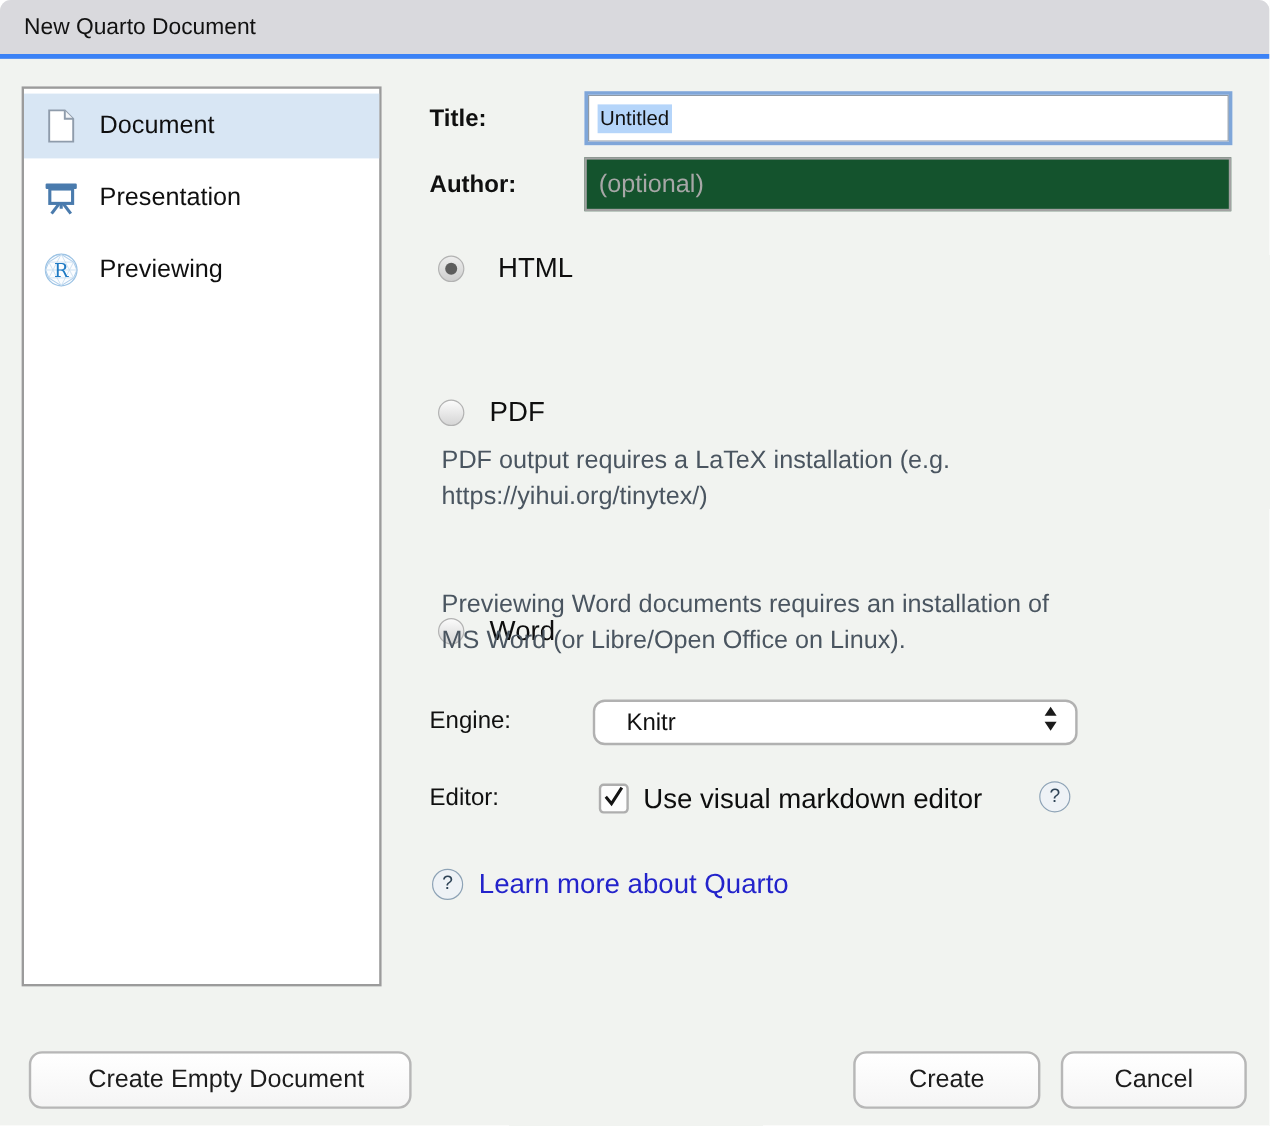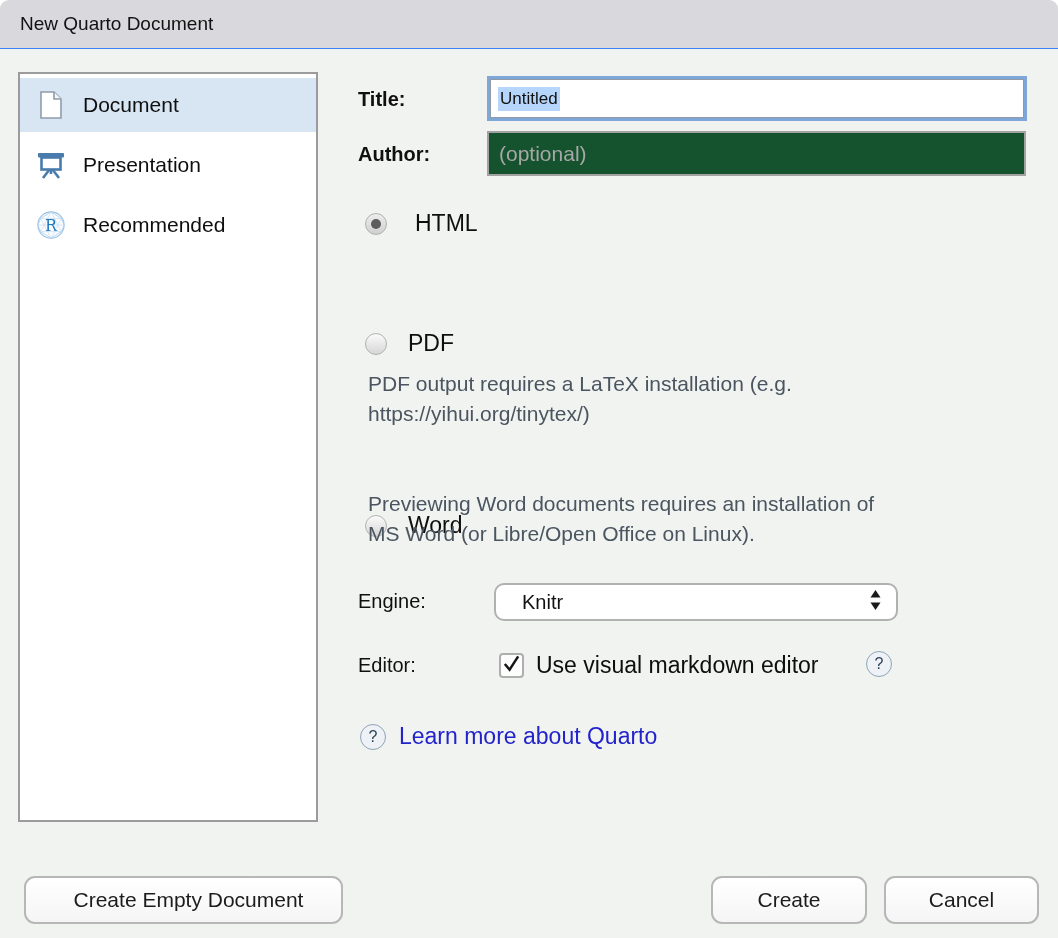--- a/index.html
+++ b/index.html
@@ -4,21 +4,21 @@
 <style>
   * { margin:0; padding:0; box-sizing:border-box; }
   html,body { background:#ffffff; font-family:"Liberation Sans", sans-serif; }
   .window {
     position:relative; width:1058px; height:938px;
     background:#f1f3f0; border-radius:9px 9px 0 0; overflow:hidden;
     color:#141414;
   }
   .titlebar {
     position:absolute; top:0; left:0; right:0; height:49px;
-    background:#d9d9dd; border-bottom:1px solid #3b82f6;
+    background:#d9d9dd; border-bottom:4px solid #3b82f6;
     display:flex; align-items:center; padding-left:20px;
     font-size:19px; color:#121212;
   }
   
   .sidebar {
     position:absolute; left:18px; top:72px; width:300px; height:750px;
     background:#ffffff; border:2px solid #9b9b9b; padding-top:4px;
   }
   .side-item {
     height:54px; margin-bottom:6px; display:flex; align-items:center;
@@ -128,21 +128,21 @@
 
     <div class="side-item">
       <span class="side-icon">
         <svg width="32" height="32" viewBox="0 0 32 32">
           <circle cx="16" cy="16" r="14" fill="#fbfdff" stroke="#9cc3e4" stroke-width="1.2"></circle>
           <path d="M16 2 L27 9 L30 16 L27 23 L16 30 L5 23 L2 16 L5 9 Z" fill="none" stroke="#aecdea" stroke-width="0.9"></path>
           <path d="M16 2 L5 23 M16 2 L27 23 M5 9 L27 9 M5 23 L27 23 M2 16 L30 16 M5 9 L16 30 M27 9 L16 30" fill="none" stroke="#c3daee" stroke-width="0.7"></path>
           <text x="16" y="22" text-anchor="middle" font-size="17" font-family="DejaVu Serif, serif" fill="#1f7ac4">R</text>
         </svg>
       </span>
-      <span>Recommended</span>
+      <span>Previewing</span>
     </div>
   </div>
 
   <div class="flabel bold" style="top:88px;">Title:</div>
   <div class="title-input">
     <span class="sel-text">Untitled</span>
   </div>
 
   <div class="flabel bold" style="top:143px;">Author:</div>
   <div class="author-input">

